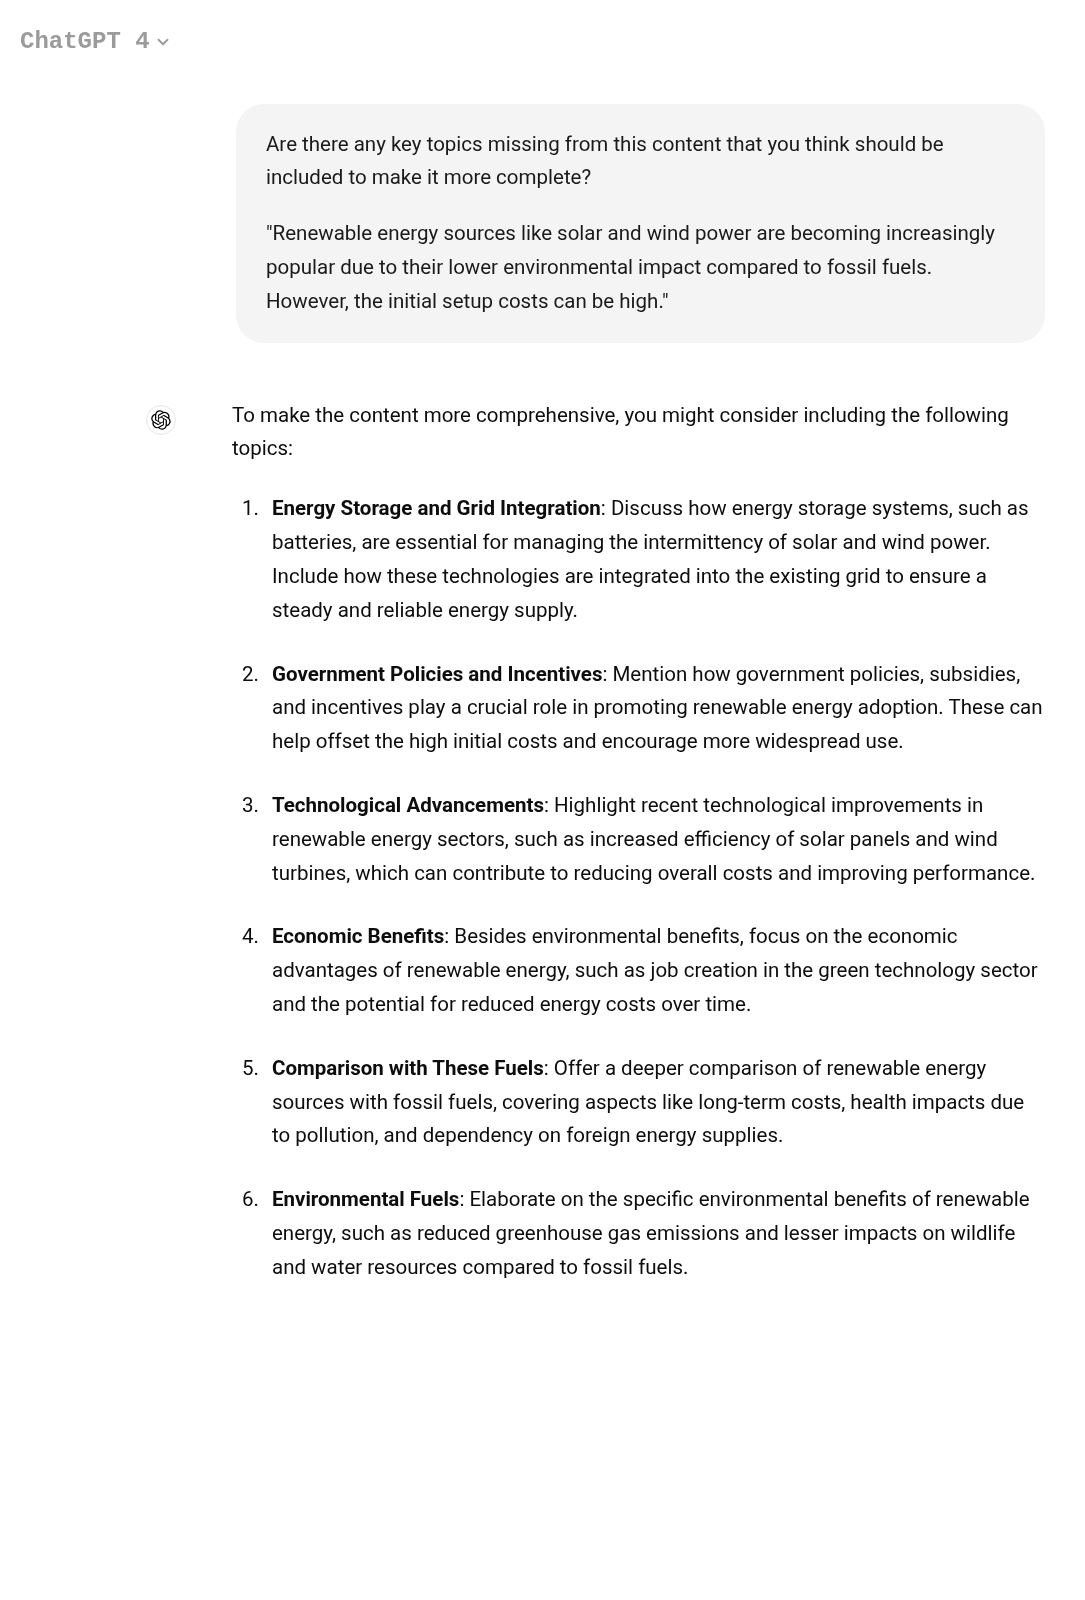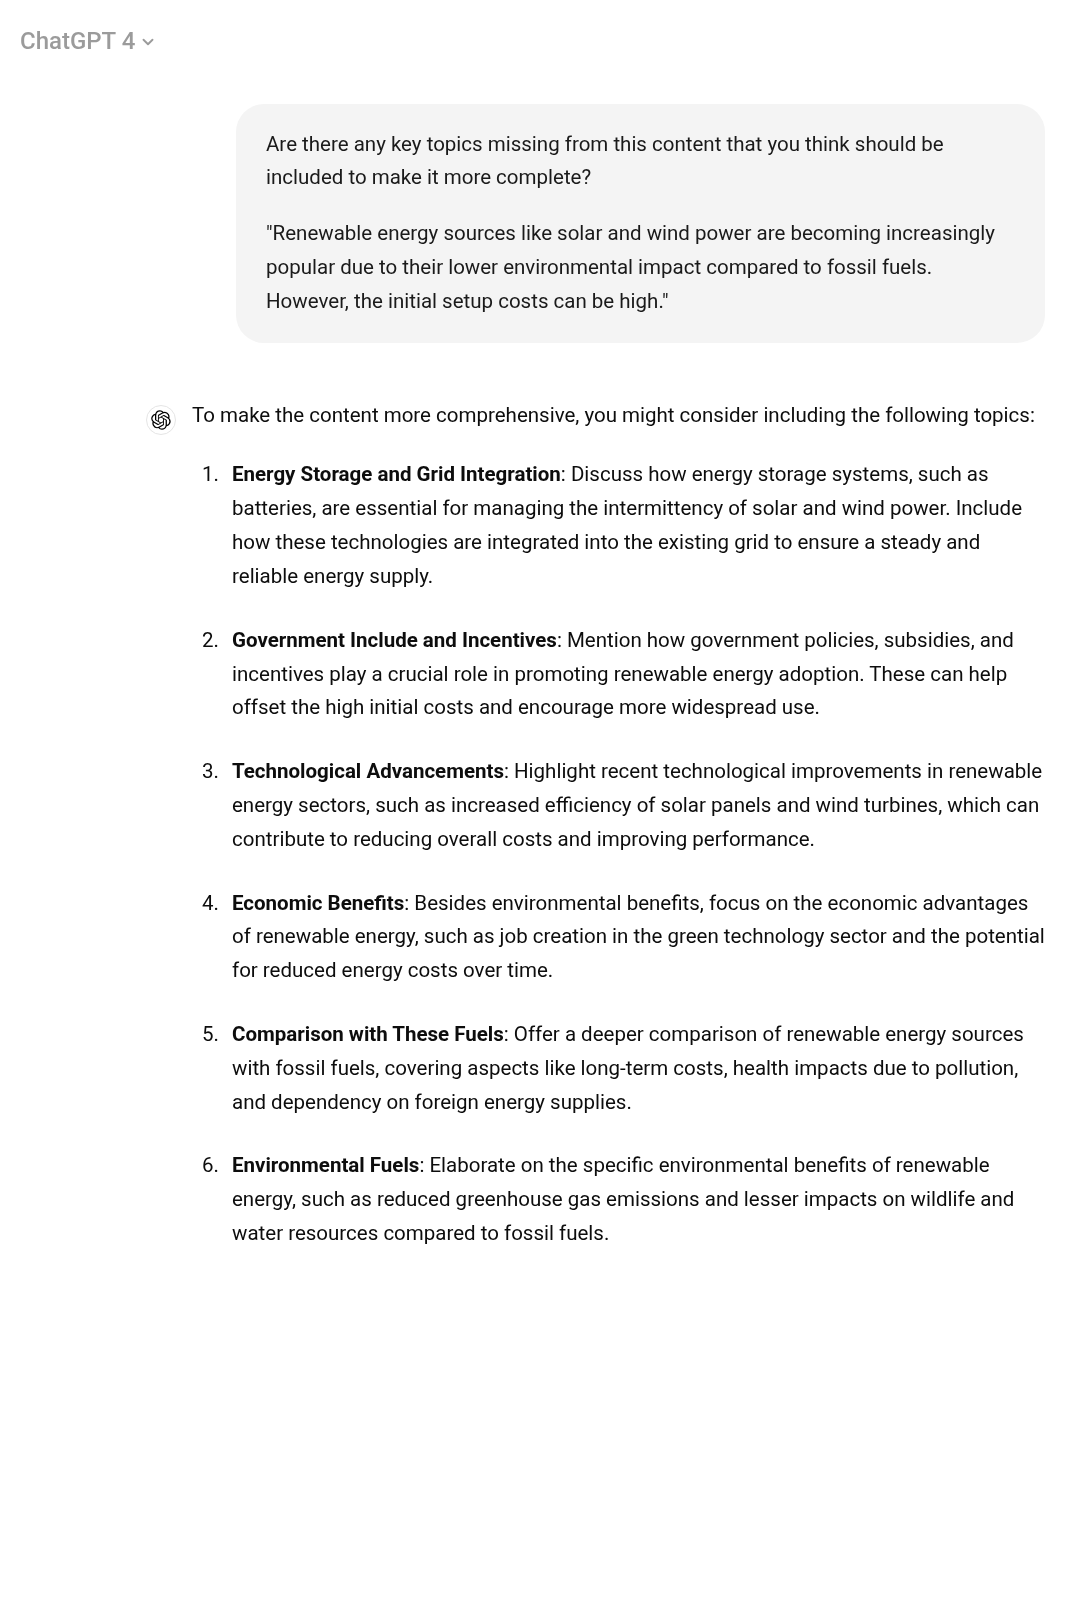--- a/index.html
+++ b/index.html
@@ -37,21 +37,21 @@
     margin-left: 200px;
     margin-right: 20px;
     padding: 24px 30px;
     margin-bottom: 56px;
   }
   .user-bubble p { margin-bottom: 22px; color: #1a1a1a; }
   .user-bubble p:last-child { margin-bottom: 0; }
   .assistant-row {
     display: flex;
     align-items: flex-start;
-    gap: 16px;
+    gap: 56px;
     padding-left: 110px;
     padding-right: 20px;
     justify-content: space-between;
   }
   .assistant-avatar {
     flex: 0 0 30px;
     width: 30px;
     height: 30px;
     border: 1px solid #e5e5e5;
     border-radius: 50%;
@@ -78,21 +78,21 @@
     position: absolute;
     left: -30px;
     top: 0;
   }
   .assistant-content ol li strong { font-weight: 700; }
 </style>
 </head>
 <body>
 
 <div class="header">
-  <div class="model-selector" style="display:flex;align-items:center;gap:4px;cursor:pointer;">
+  <div class="model-selector" style="display:flex;align-items:center;gap:4px;cursor:pointer;font-family:Liberation Mono, monospace;">
     <span class="model-name">ChatGPT 4</span>
     <span class="chevron">
       <svg viewBox="0 0 24 24" fill="none" stroke-width="2.5" stroke-linecap="round" stroke-linejoin="round">
           <polyline points="6 9 12 15 18 9"></polyline>
         </svg>
     </span>
   </div>
 </div>
 
 <div class="conversation">
@@ -105,21 +105,21 @@
   <div class="assistant-row">
     <div class="assistant-avatar">
       <svg viewBox="0 0 41 41" fill="none">
           <path d="M37.532 16.87a9.96 9.96 0 0 0-.856-8.184 10.08 10.08 0 0 0-10.855-4.835A9.96 9.96 0 0 0 18.306.5a10.08 10.08 0 0 0-9.614 6.977 9.97 9.97 0 0 0-6.664 4.834 10.08 10.08 0 0 0 1.24 11.817 9.96 9.96 0 0 0 .856 8.185 10.08 10.08 0 0 0 10.855 4.835 9.97 9.97 0 0 0 7.516 3.35 10.08 10.08 0 0 0 9.617-6.981 9.97 9.97 0 0 0 6.663-4.834 10.08 10.08 0 0 0-1.243-11.813ZM22.498 37.886a7.47 7.47 0 0 1-4.799-1.735c.061-.033.168-.091.237-.134l7.964-4.6a1.3 1.3 0 0 0 .655-1.134V19.054l3.366 1.944a.12.12 0 0 1 .066.092v9.299a7.505 7.505 0 0 1-7.49 7.496ZM6.392 31.006a7.47 7.47 0 0 1-.894-5.023c.06.036.162.099.237.141l7.964 4.6a1.3 1.3 0 0 0 1.308 0l9.724-5.614v3.888a.12.12 0 0 1-.048.103l-8.051 4.649a7.504 7.504 0 0 1-10.24-2.744ZM4.297 13.62a7.47 7.47 0 0 1 3.897-3.288c0 .069-.004.19-.004.274v9.201a1.29 1.29 0 0 0 .654 1.132l9.723 5.614-3.366 1.944a.12.12 0 0 1-.114.01L7.04 23.856a7.504 7.504 0 0 1-2.743-10.237Zm27.658 6.437-9.724-5.615 3.367-1.943a.12.12 0 0 1 .113-.01l8.052 4.648a7.498 7.498 0 0 1-1.158 13.528v-9.476a1.29 1.29 0 0 0-.65-1.132Zm3.35-5.043c-.059-.037-.162-.099-.236-.141l-7.965-4.6a1.3 1.3 0 0 0-1.308 0l-9.723 5.614v-3.888a.12.12 0 0 1 .048-.103l8.05-4.645a7.497 7.497 0 0 1 11.135 7.763Zm-21.063 6.929-3.367-1.944a.12.12 0 0 1-.065-.092v-9.299a7.497 7.497 0 0 1 12.293-5.756 7 7 0 0 0-.236.134l-7.965 4.6a1.3 1.3 0 0 0-.654 1.132zm1.829-3.943 4.33-2.501 4.332 2.5v5l-4.331 2.5-4.331-2.5z" fill="#000"></path>
         </svg>
     </div>
     <div class="assistant-content">
       <p>To make the content more comprehensive, you might consider including the following topics:</p>
       <ol>
         <li><strong>Energy Storage and Grid Integration</strong><span>: Discuss how energy storage systems, such as batteries, are essential for managing the intermittency of solar and wind power. Include how these technologies are integrated into the existing grid to ensure a steady and reliable energy supply.</span></li>
-        <li><strong>Government Include and Incentives</strong><span>: Mention how government policies, subsidies, and incentives play a crucial role in promoting renewable energy adoption. These can help offset the high initial costs and encourage more widespread use.</span></li>
+        <li><strong>Government Policies and Incentives</strong><span>: Mention how government policies, subsidies, and incentives play a crucial role in promoting renewable energy adoption. These can help offset the high initial costs and encourage more widespread use.</span></li>
         <li><strong>Technological Advancements</strong><span>: Highlight recent technological improvements in renewable energy sectors, such as increased efficiency of solar panels and wind turbines, which can contribute to reducing overall costs and improving performance.</span></li>
         <li><strong>Economic Benefits</strong><span>: Besides environmental benefits, focus on the economic advantages of renewable energy, such as job creation in the green technology sector and the potential for reduced energy costs over time.</span></li>
         <li><strong>Comparison with These Fuels</strong><span>: Offer a deeper comparison of renewable energy sources with fossil fuels, covering aspects like long-term costs, health impacts due to pollution, and dependency on foreign energy supplies.</span></li>
         <li><strong>Environmental Fuels</strong><span>: Elaborate on the specific environmental benefits of renewable energy, such as reduced greenhouse gas emissions and lesser impacts on wildlife and water resources compared to fossil fuels.</span></li>
       </ol>
     </div>
   </div>
 
 </div>
 

